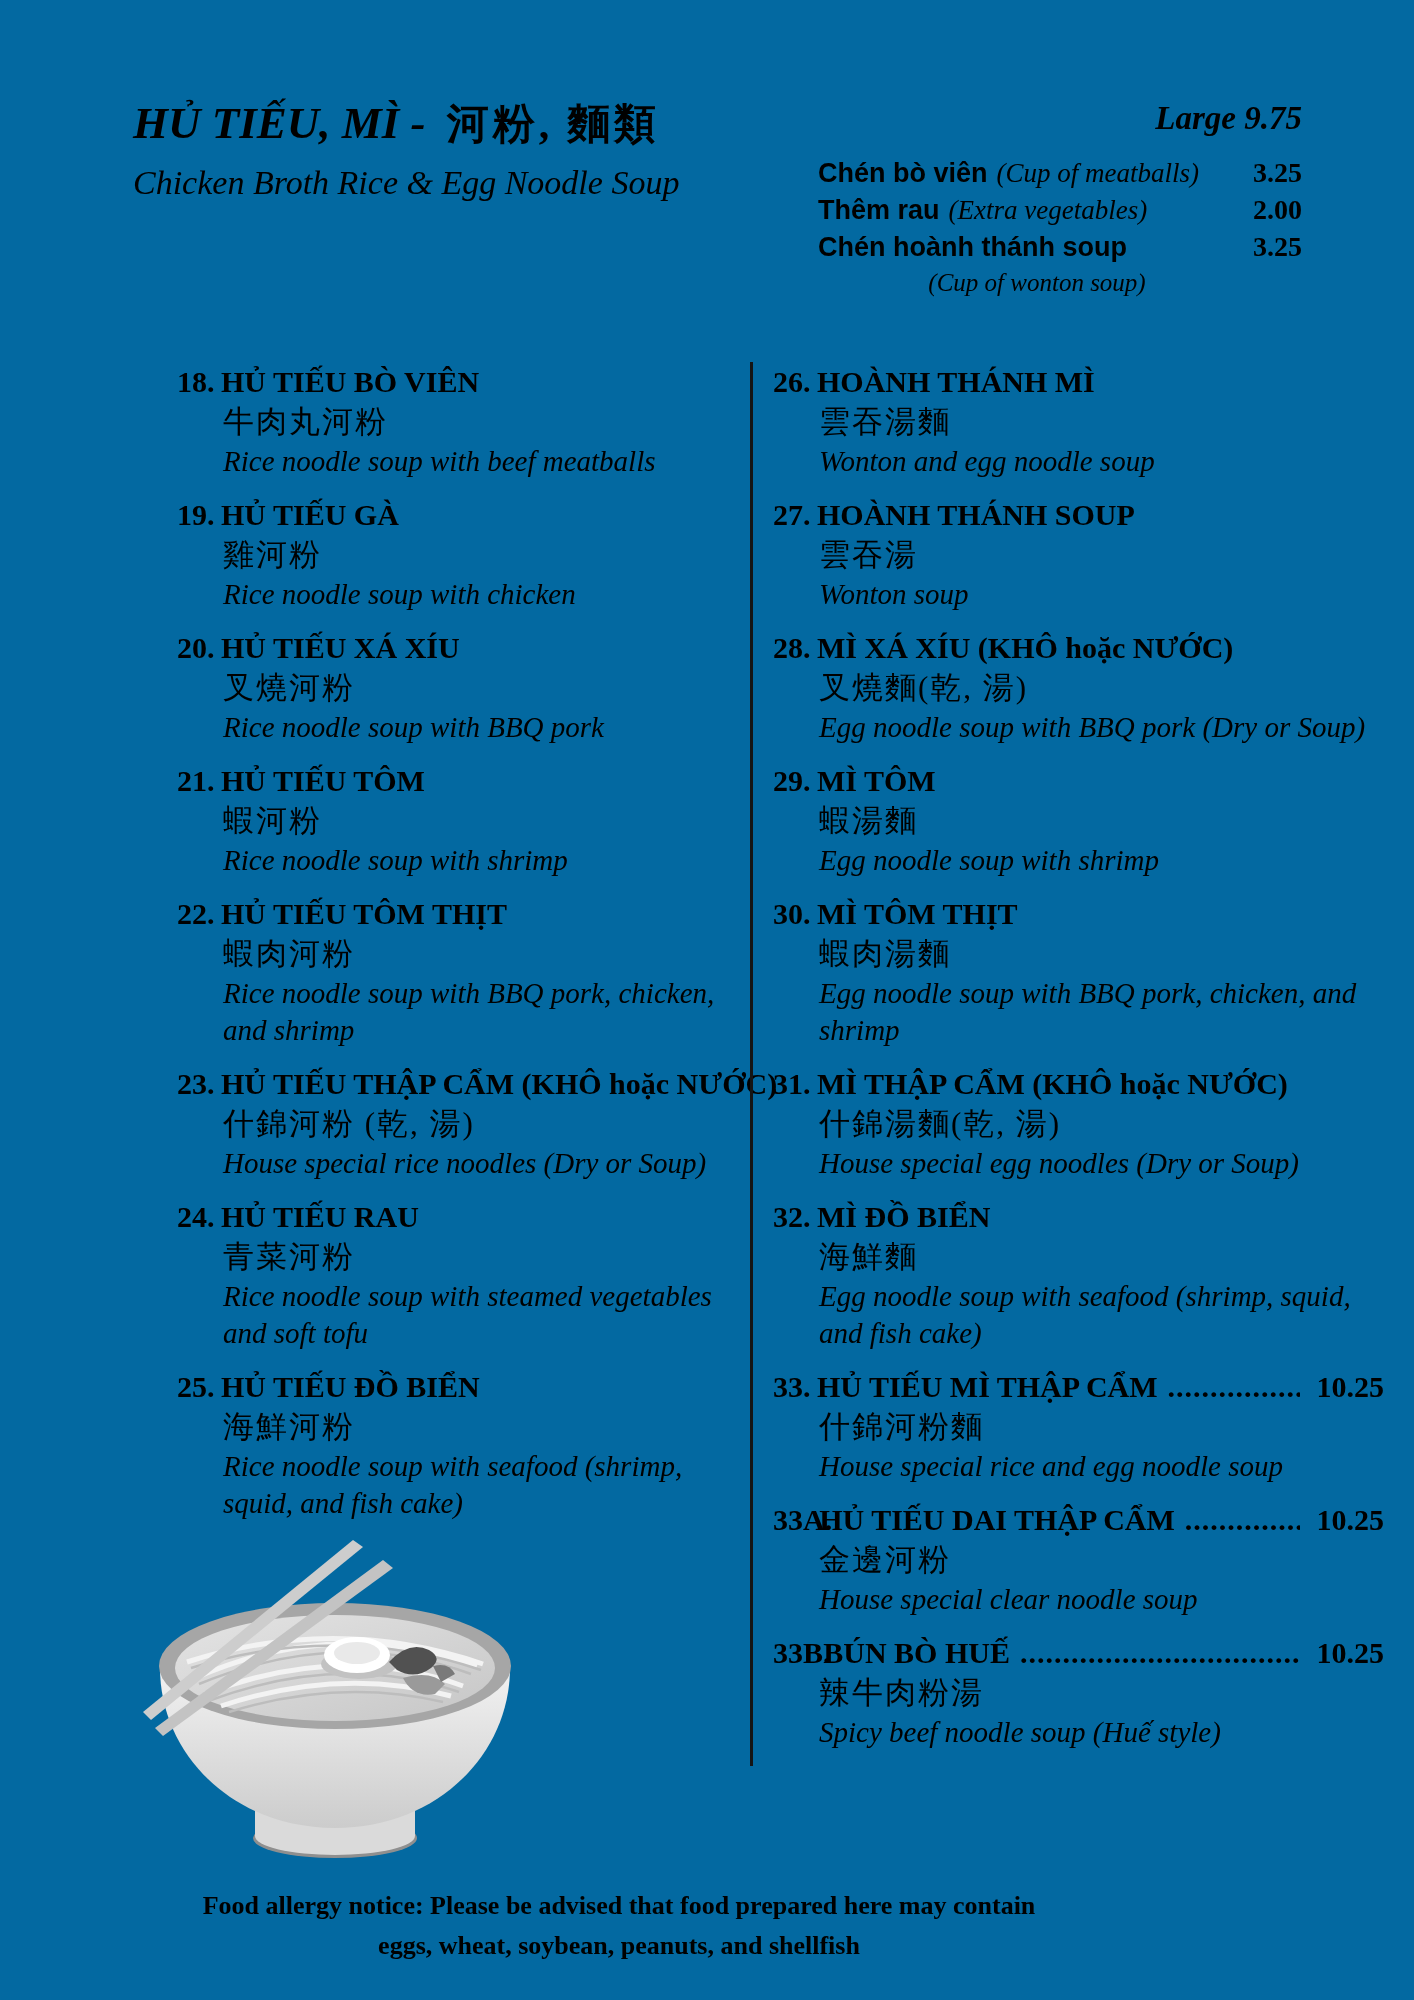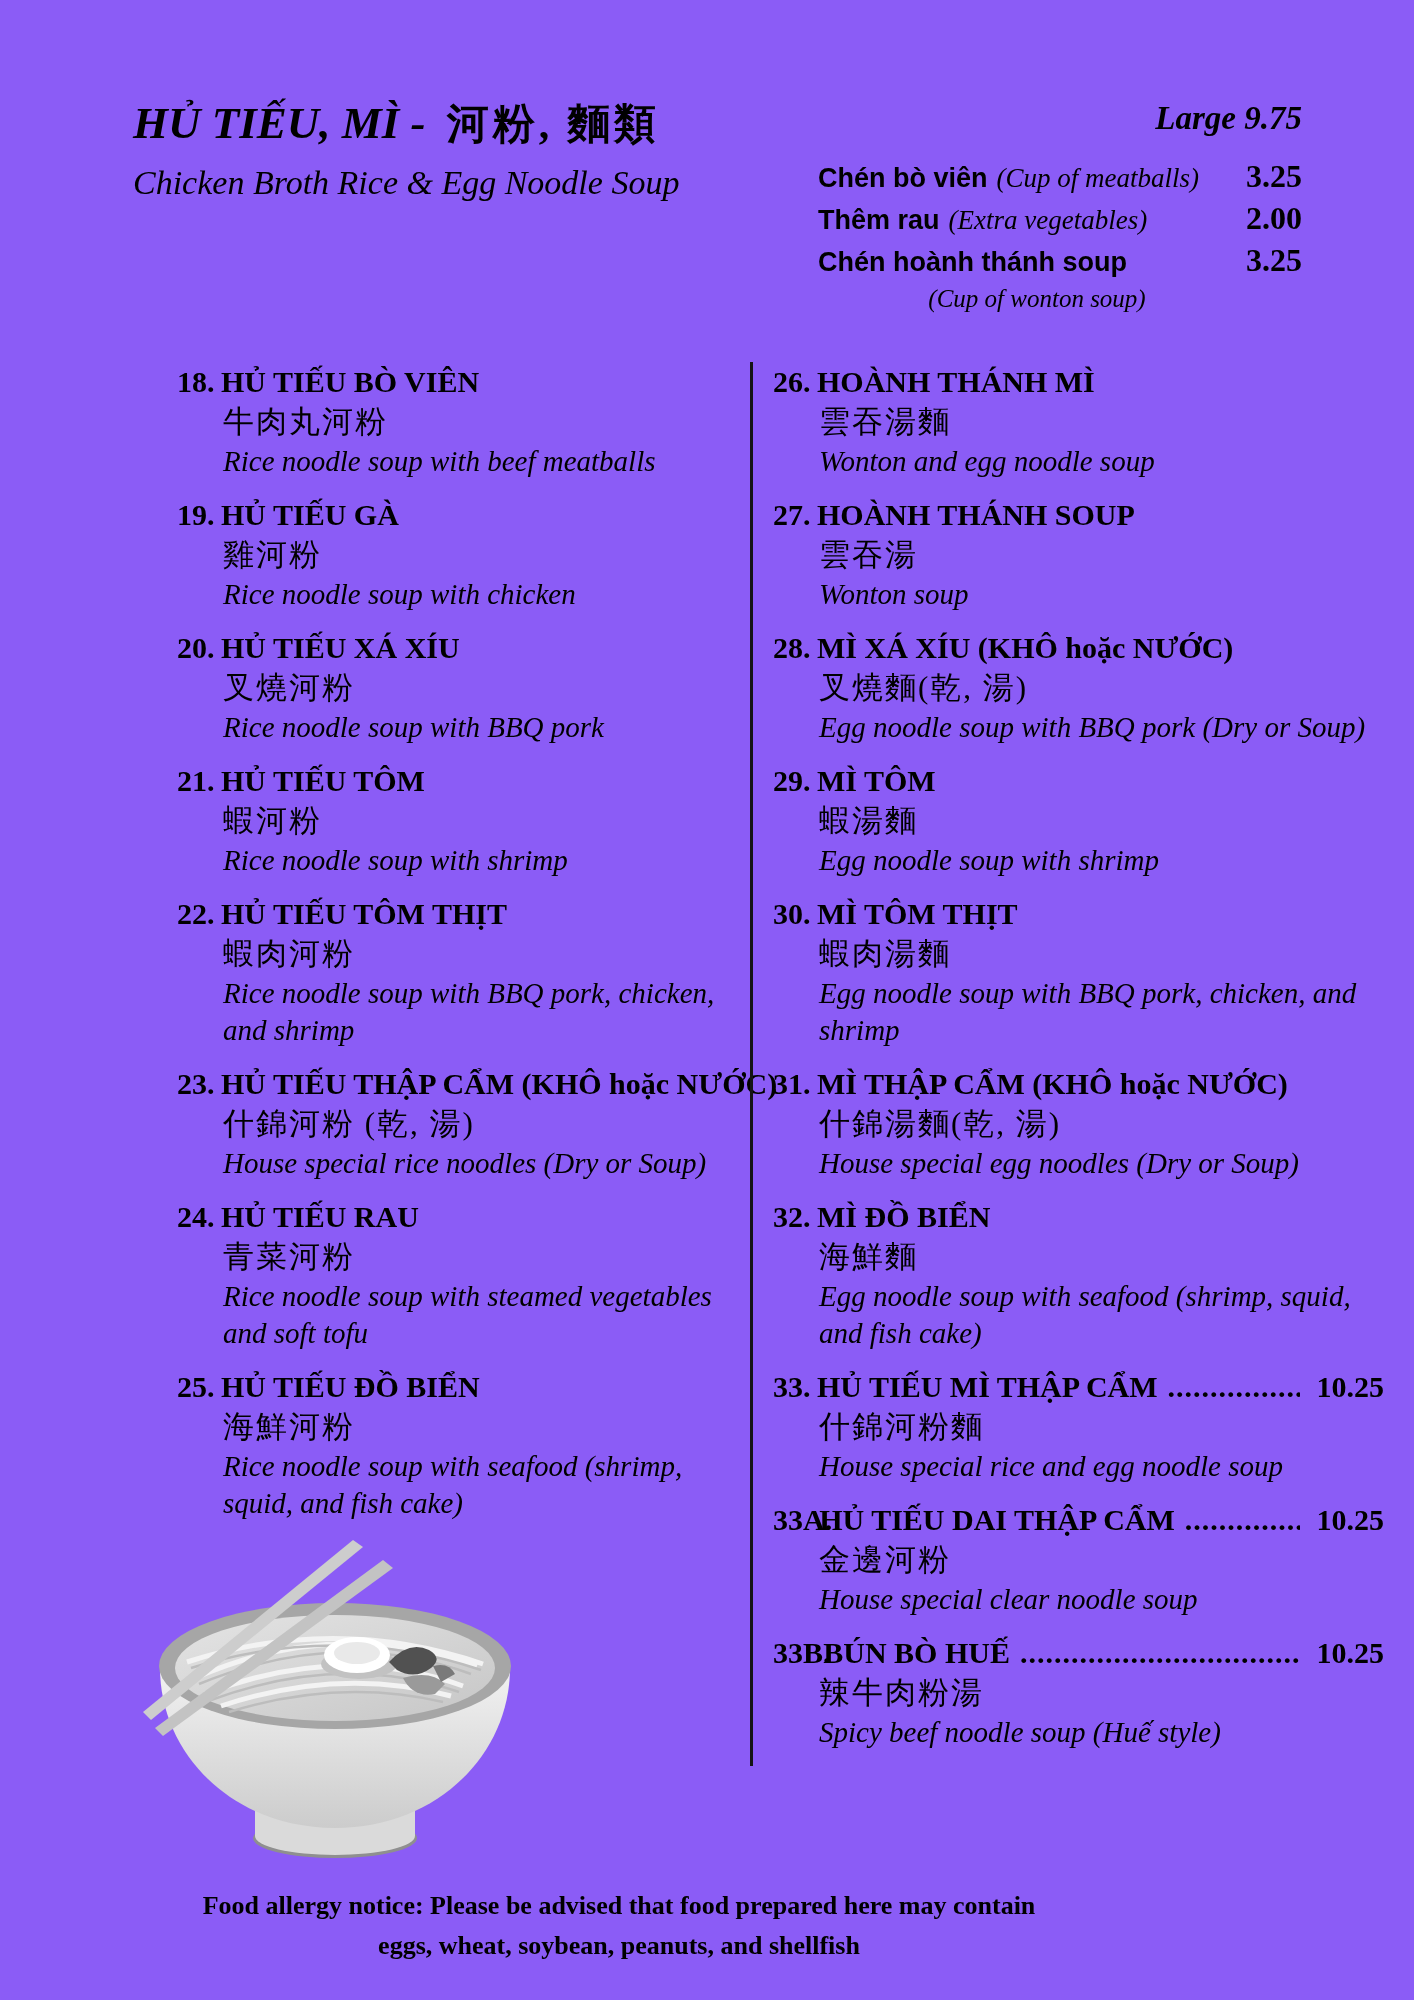--- a/index.html
+++ b/index.html
@@ -1,33 +1,33 @@
 <!DOCTYPE html>
 <html><head>
 <meta charset="utf-8">
 <style>
   html,body { margin:0; padding:0; background:#ffffff; }
   .page {
-    position:relative; width:1414px; height:2000px; background:#8b5cf6;
+    position:relative; width:1414px; height:2000px; background:#0369a1;
     font-family:"Liberation Serif","DejaVu Serif",serif; color:#000;
     overflow:hidden;
   }
   
   .header-left { position:absolute; left:133px; top:96px; }
   .title { font-size:45px; font-weight:bold; white-space:nowrap; }
   .title .viet { font-style:italic; }
   .title .cjk  { font-style:normal; margin-left:10px; font-size:42px; letter-spacing:4px; }
   .subtitle { font-size:34px; font-weight:normal; font-style:italic; margin-top:12px; }
 
   .header-right { position:absolute; left:818px; top:100px; width:484px; }
   .large-label { text-align:right; font-size:33px; font-weight:bold; margin-bottom:18px;font-style:italic; }
   .xrow { display:flex; align-items:baseline; font-size:27px; line-height:1.32; }
   .xname { font-family:"Liberation Sans","DejaVu Sans",sans-serif; font-weight:bold; white-space:nowrap; }
   .xnote { font-style:italic; margin-left:9px; white-space:nowrap; }
-  .xprice { margin-left:auto; font-weight:bold; font-size:32px; }
+  .xprice { margin-left:auto; font-weight:bold; font-size:28px; }
   .xfoot { font-style:italic; font-size:25px; text-align:center; padding-right:46px; margin-top:3px; }
 
   
   .columns { position:absolute; left:133px; top:362px; width:1207px; display:flex; }
   .col { box-sizing:border-box; }
   .col-left  { width:573px; padding-right:8px;margin-left:44px; }
   .col-right { width:634px; border-left:3px solid #151515; padding-left:20px; }
 
   .item { margin-bottom:15px; }
   .item-name { font-weight:bold; font-size:30px; line-height:1.3; white-space:nowrap; }

